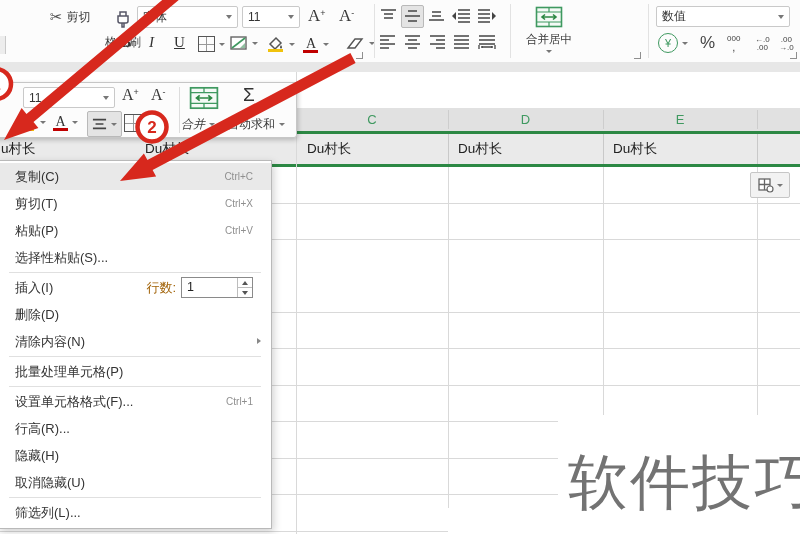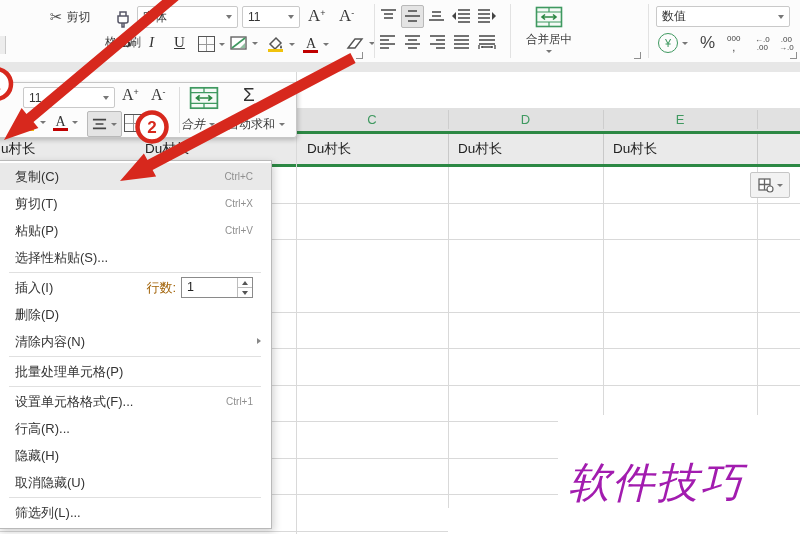--- a/index.html
+++ b/index.html
@@ -29,21 +29,21 @@
   #sel-line-top{left:0;top:131px;width:800px;height:3px;background:#2c8844;}
   #row1{left:0;top:134px;width:800px;height:30px;background:#eaeaea;}
   .cell-text{font-size:13.5px;color:#222;line-height:30px;white-space:nowrap;}
   .row1-sep{top:134px;height:30px;width:1px;background:#c9c9c9;}
   #sel-line-bottom{left:0;top:164px;width:800px;height:3px;background:#2c8844;}
   #grid{left:0;top:167px;width:800px;height:367px;
         background:repeating-linear-gradient(to bottom,transparent 0,transparent 35.5px,#d9d9d9 35.5px,#d9d9d9 36.5px);}
   .vline{background:#d9d9d9;width:1px;}
   #wm-patch{left:558px;top:415px;width:242px;height:119px;background:#fff;}
   #wm-patch2{left:448px;top:508px;width:112px;height:26px;background:#fff;}
-  #watermark{left:568px;top:448px;width:232px;font-size:42px;line-height:70px;color:#a21caf;letter-spacing:2px;white-space:nowrap;font-style:italic;}
+  #watermark{left:568px;top:448px;width:232px;font-size:60px;line-height:70px;color:#737373;letter-spacing:2px;white-space:nowrap;}
   #paste-btn{left:750px;top:172px;width:38px;height:24px;background:#f2f2f2;border:1px solid #c6c6c6;border-radius:2px;display:flex;align-items:center;justify-content:center;gap:3px;}
   
   #mini-toolbar{left:-8px;top:82px;width:303px;height:54px;background:#fcfcfc;border:1px solid #c6c6c6;border-radius:3px;box-shadow:1px 2px 5px rgba(0,0,0,.22);}
   .mini-sel{background:#e4e4e4;border:1px solid #b9b9b9;border-radius:2px;}
   
   #ctx-menu{left:-2px;top:160px;width:274px;background:#fff;border:1px solid #b9b9b9;box-shadow:2px 3px 8px rgba(0,0,0,.18);padding:2px 0;box-sizing:border-box;}
   .mi{height:27px;display:flex;align-items:center;padding:0 18px 0 16px;font-size:13px;color:#333;position:relative;}
   .mi .sc{margin-left:auto;font-size:10px;color:#8f8f8f;}
   .mi.hl{background:#e9e9e9;}
   .msep{height:1px;background:#e0e0e0;margin:1px 10px;}

